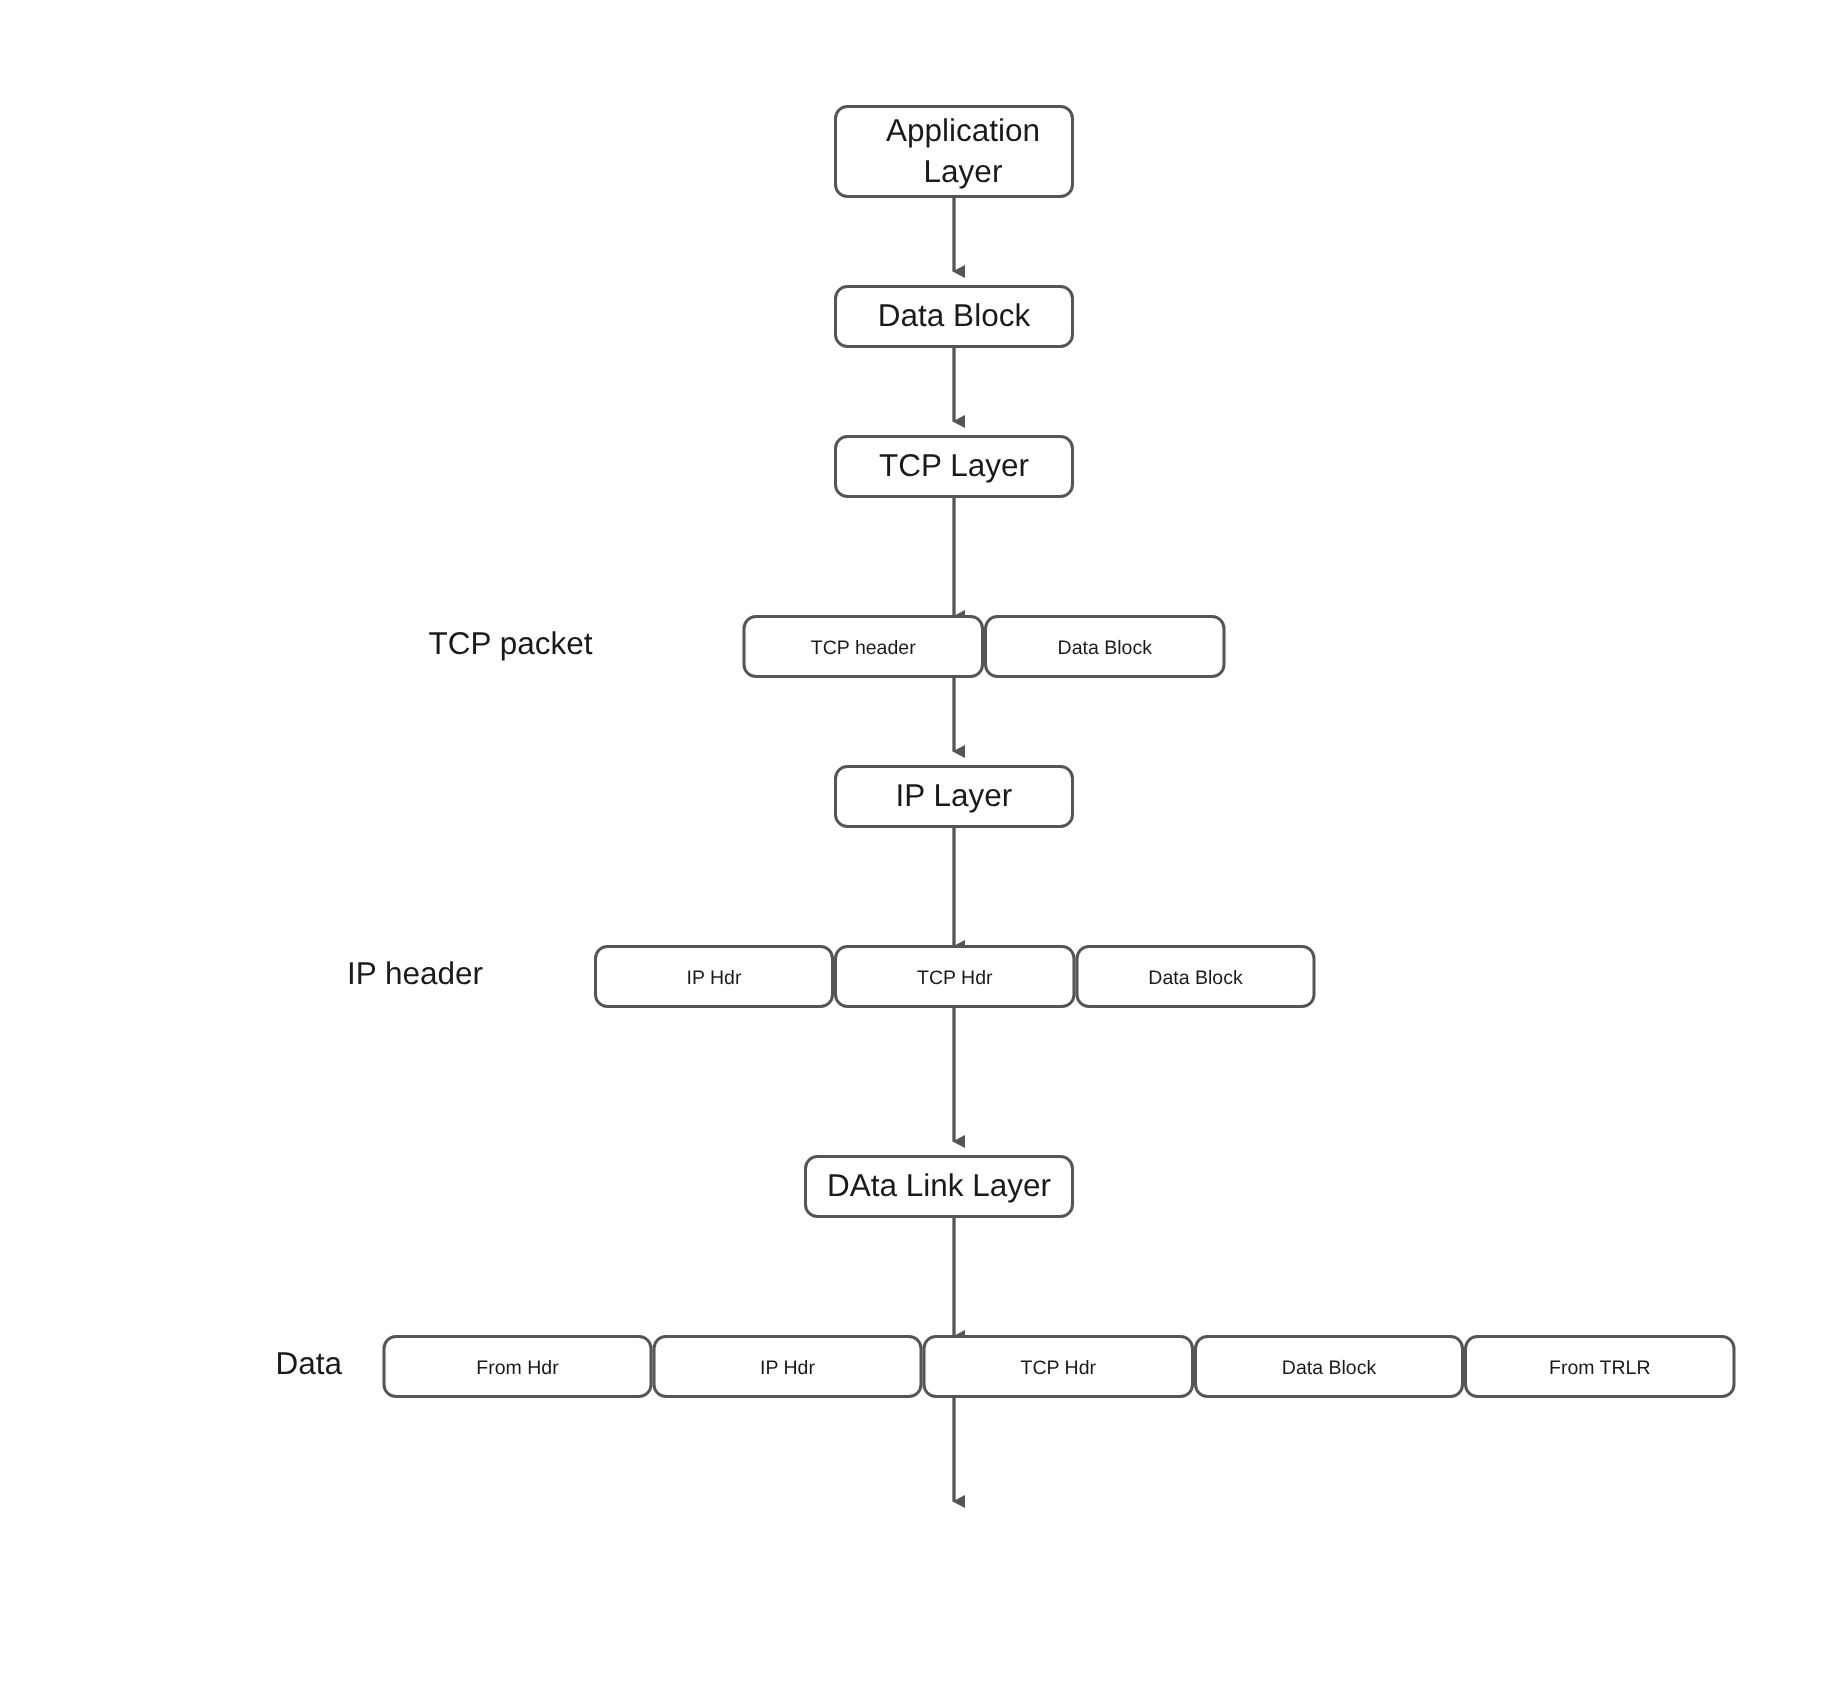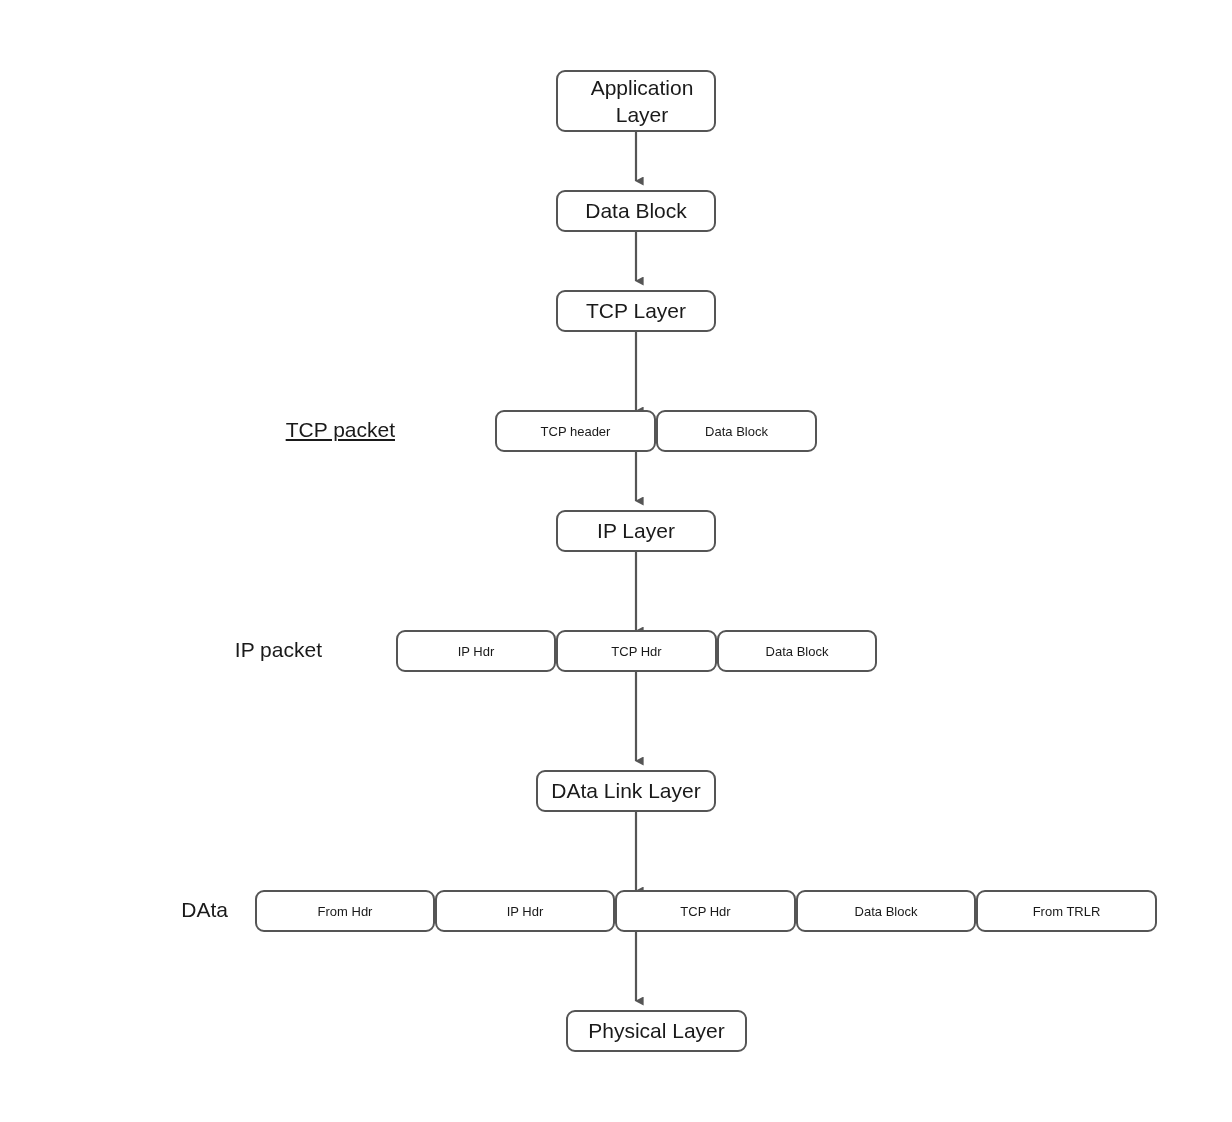--- a/index.html
+++ b/index.html
@@ -112,36 +112,35 @@
 Layer</div>
 
   <div class="node" style="left:556px; top:190px; width:160px; height:42px;">Data Block</div>
 
   <div class="node" style="left:556px; top:510px; width:160px; height:42px;">IP Layer</div>
 
   <div class="node" style="left:556px; top:290px; width:160px; height:42px;">TCP Layer</div>
 
   <div class="node" style="left:536px; top:770px; width:180px; height:42px;text-align:center;">DAta Link Layer</div>
 
-  <div class="node" style="left:566px; top:1010px; width:181px; height:42px;">Physical Layer</div>
 
-  <div class="row-label" style="left:195px; top:418px; width:200px;text-decoration:underline;">TCP packet</div>
+  <div class="row-label" style="left:195px; top:418px; width:200px;">TCP packet</div>
   <div class="packet-row" style="left:495px; top:410px; width:322px; height:42px;">
     <div class="seg" style="width:161px;">TCP header</div>
     <div class="seg" style="width:161px;">Data Block</div>
   </div>
 
-  <div class="row-label" style="left:122px; top:638px; width:200px;">IP packet</div>
+  <div class="row-label" style="left:122px; top:638px; width:200px;">IP header</div>
   <div class="packet-row" style="left:396px; top:630px; width:481px; height:42px;">
     <div class="seg" style="width:160px;">IP Hdr</div>
     <div class="seg" style="width:161px;">TCP Hdr</div>
     <div class="seg" style="width:160px;">Data Block</div>
   </div>
 
-  <div class="row-label" style="left:28px; top:898px; width:200px;">DAta</div>
+  <div class="row-label" style="left:28px; top:898px; width:200px;">Data</div>
   <div class="packet-row" style="left:255px; top:890px; width:902px; height:42px;">
     <div class="seg" style="width:180px;">From Hdr</div>
     <div class="seg" style="width:180px;">IP Hdr</div>
     <div class="seg" style="width:181px;">TCP Hdr</div>
     <div class="seg" style="width:180px;">Data Block</div>
     <div class="seg" style="width:181px;">From TRLR</div>
   </div>
 
 </div>
 

